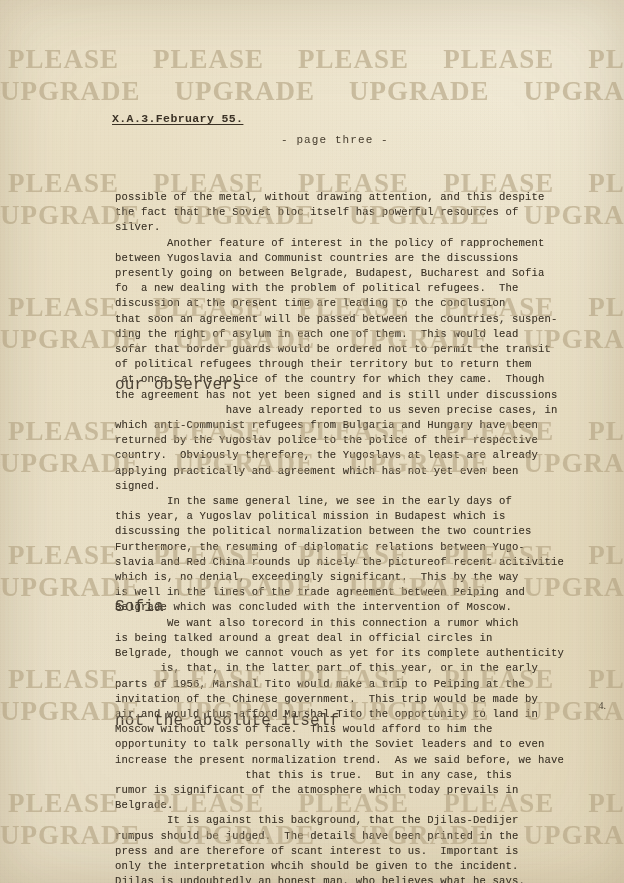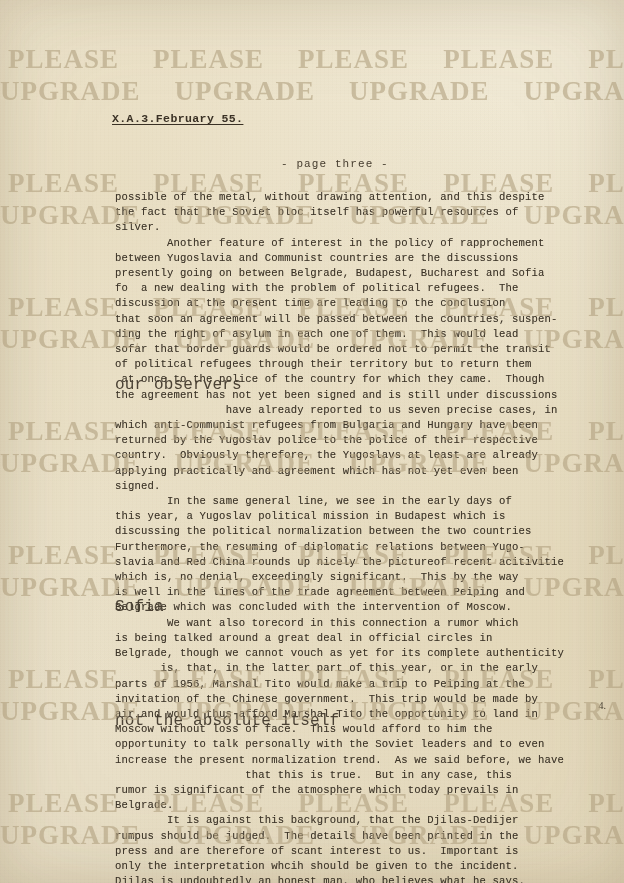--- a/index.html
+++ b/index.html
@@ -79,21 +79,20 @@
     color: #3a3125;
   }
   .hdr-line u { text-decoration: underline; text-underline-offset: 2px; }
   .page-three {
     position: absolute;
     left: 281px;
     top: 134px;
     font-size: 11px;
     letter-spacing: 1.1px;
     color: #453c2e;
-    margin-top: 24px;
   }
   #body-text {
     position: absolute;
     left: 115px;
     top: 190px;
     width: 505px;
     font-size: 10.6px;
     line-height: 15.2px;
     letter-spacing: 0.15px;
     color: #3c3428;

